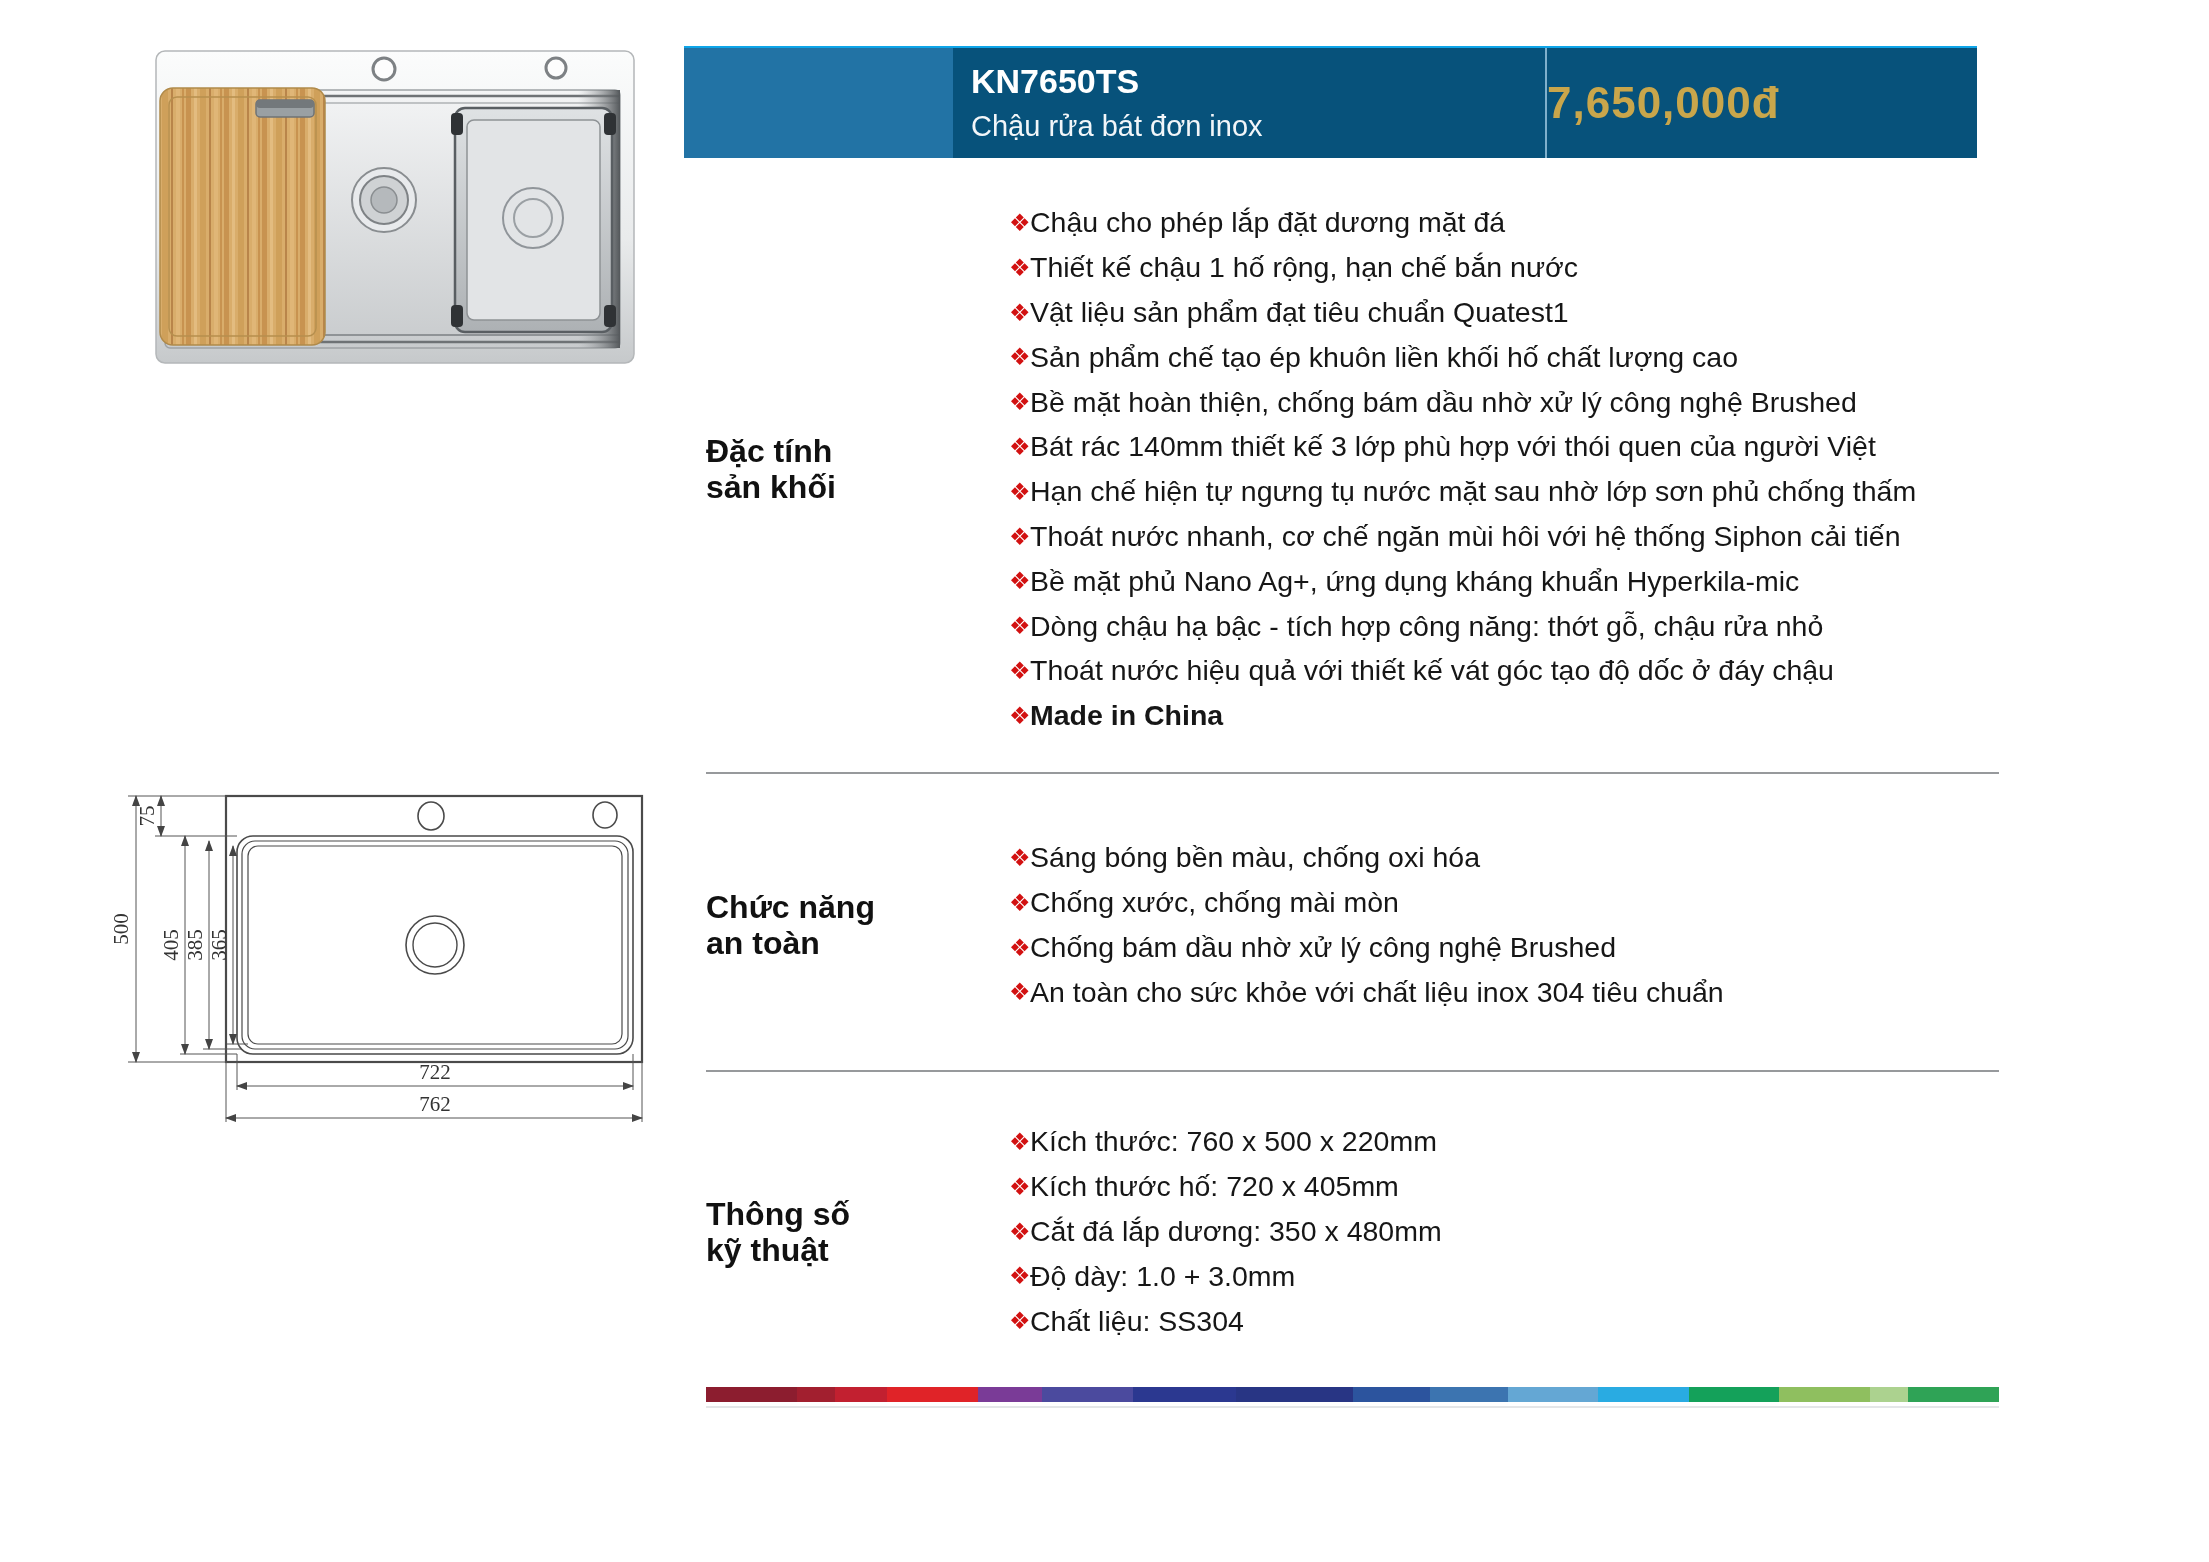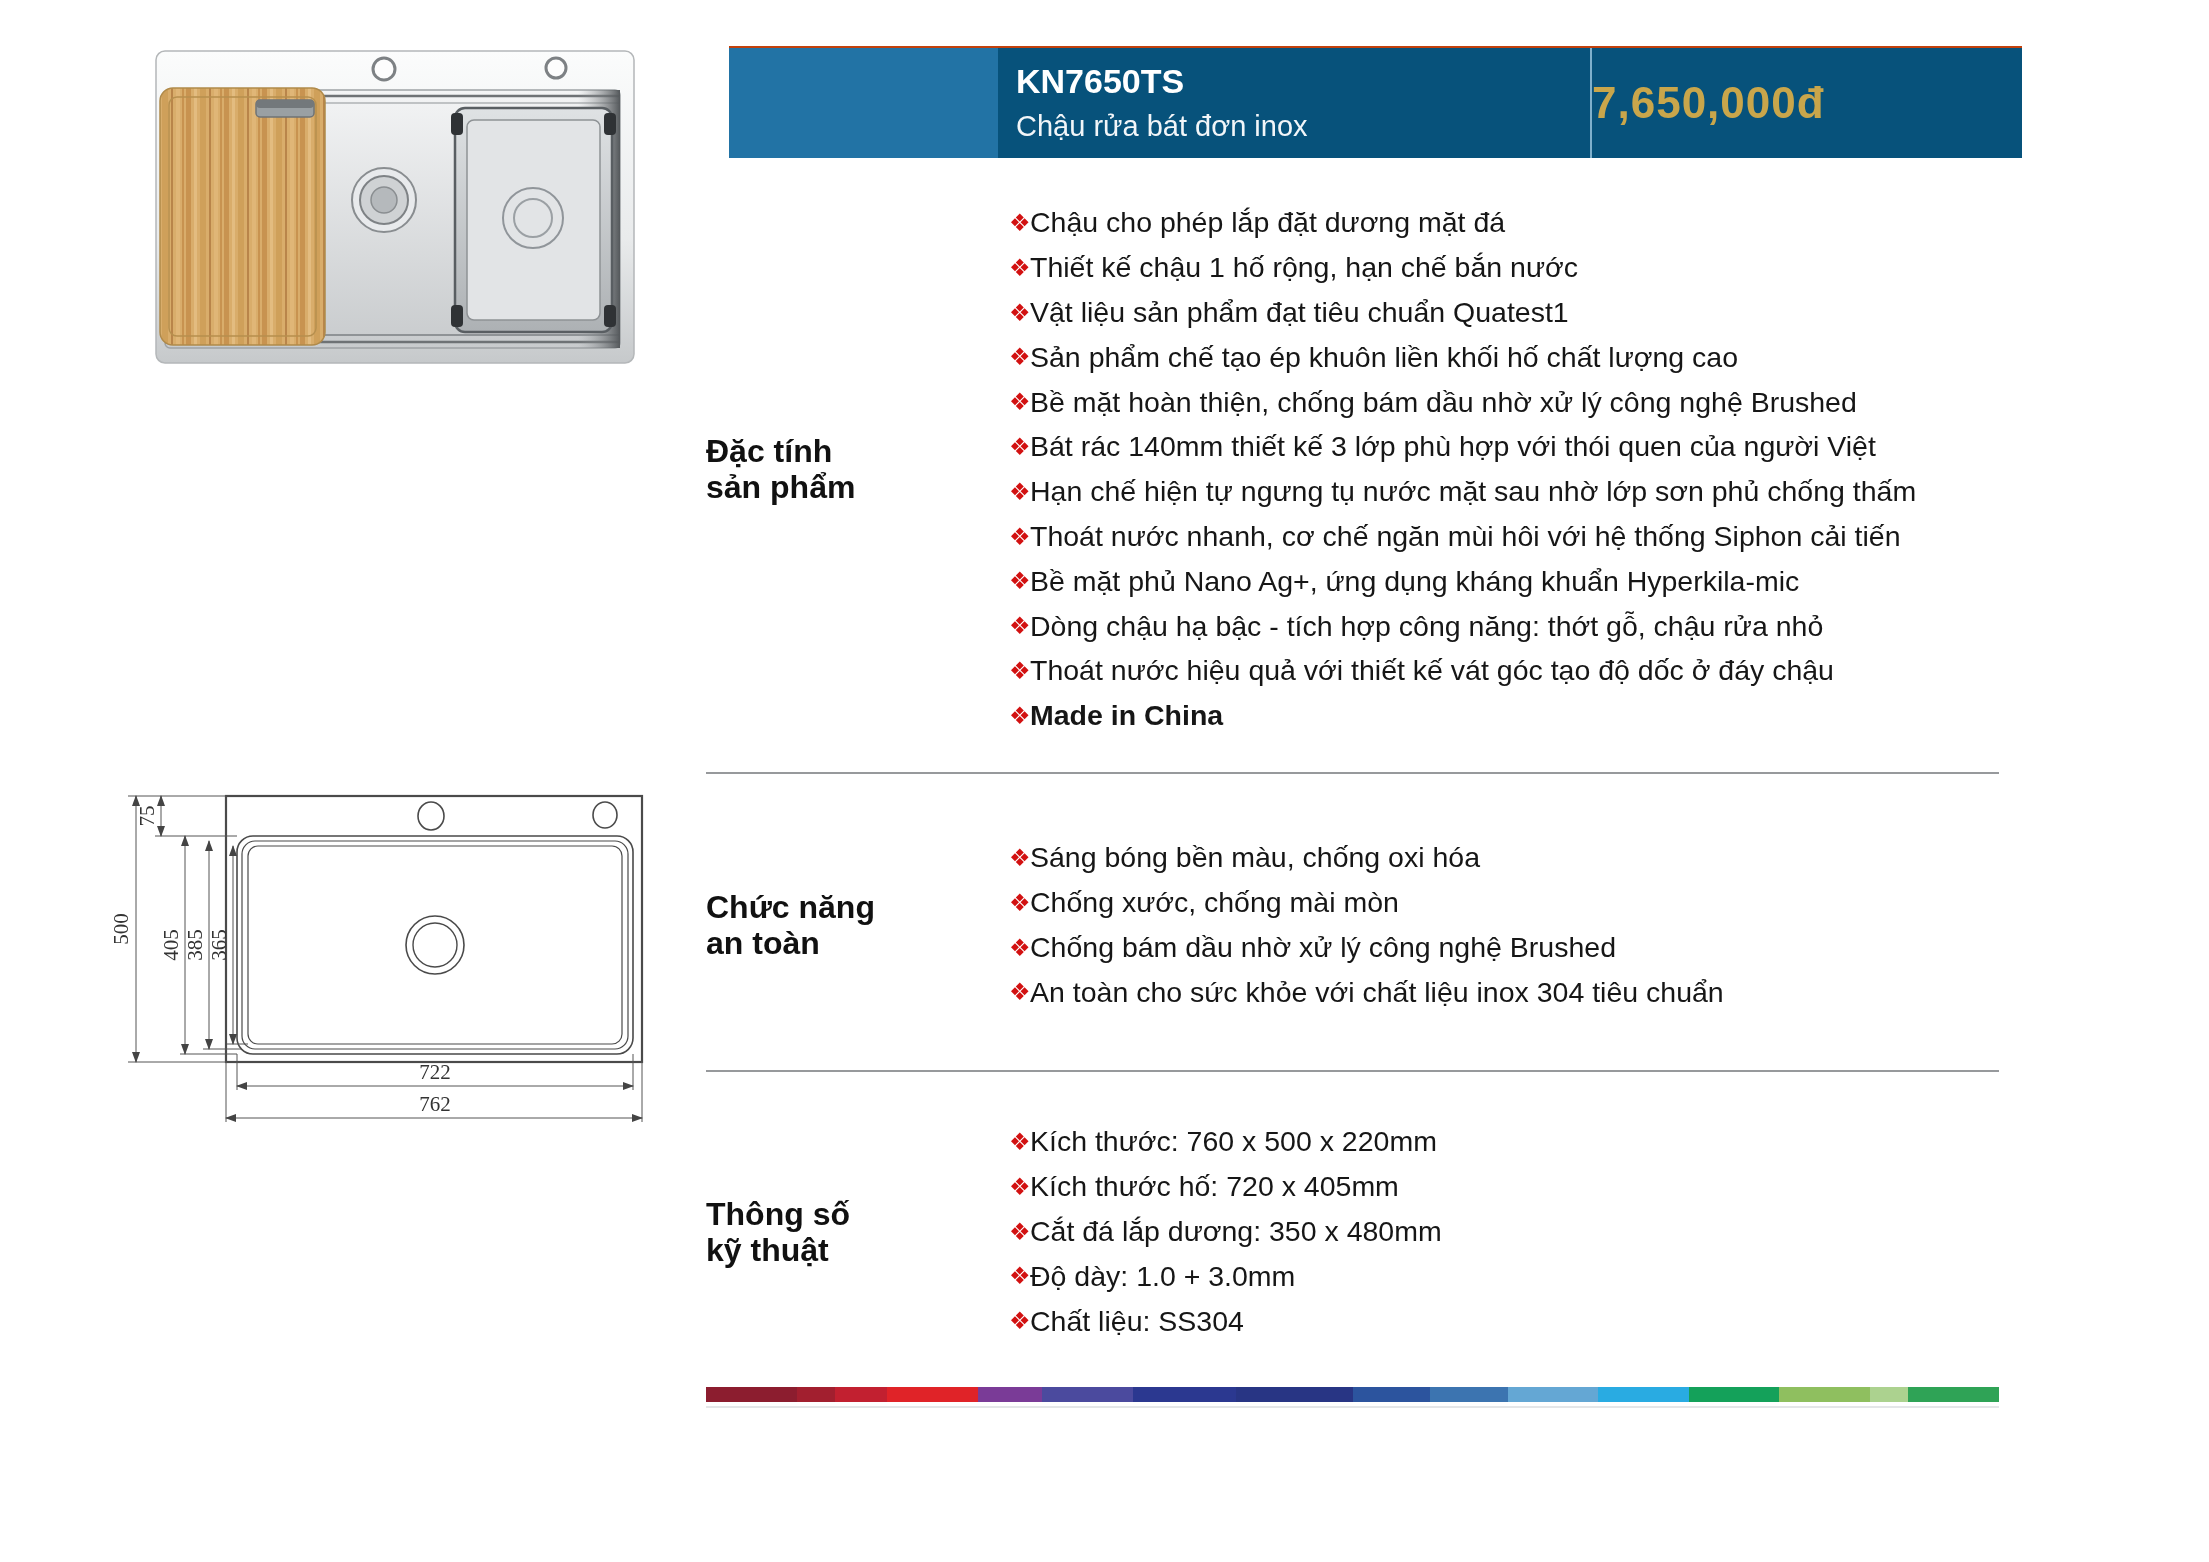--- a/index.html
+++ b/index.html
@@ -1,21 +1,21 @@
 <!DOCTYPE html>
 <html><head>
 <meta charset="utf-8">
 <style>
   html,body{margin:0;padding:0;background:#ffffff;}
   .page{
     position:relative;width:2209px;height:1562px;background:#ffffff;overflow:hidden;
     font-family:"Liberation Sans","DejaVu Sans",sans-serif;color:#141414;
   }
   
-  .header-bar{position:absolute;left:729px;top:46px;width:1293px;height:110px;display:flex;border-top:2px solid #c2410c;}
+  .header-bar{position:absolute;left:684px;top:46px;width:1293px;height:110px;display:flex;border-top:2px solid #0ea5e9;}
   .header-accent{width:269px;height:100%;background:#2273A5;flex:0 0 auto;}
   .header-title-block{flex:1 1 auto;background:#07527B;display:flex;flex-direction:column;justify-content:center;padding-left:18px;box-sizing:border-box;}
   .product-model{color:#ffffff;font-size:34px;font-weight:bold;line-height:1.05;}
   .product-subtitle{color:#f2f6f9;font-size:29px;margin-top:11px;line-height:1.05;}
   .header-divider{width:2px;background:#7FB0CC;flex:0 0 auto;}
   .price-block{width:430px;flex:0 0 auto;background:#07527B;display:flex;align-items:center;}
   .price-text{color:#C9A64B;font-size:44px;font-weight:bold;letter-spacing:1px;}
   
   .section{position:absolute;left:706px;width:1293px;display:flex;}
   .section-label{width:269px;flex:0 0 auto;display:flex;flex-direction:column;justify-content:center;text-align:left;font-weight:bold;font-size:32px;line-height:36px;color:#111;}
@@ -125,21 +125,21 @@
     </div>
     <div class="header-divider"></div>
     <div class="price-block">
       <span class="price-text">7,650,000đ</span>
     </div>
   </div>
 
   <div class="section" style="top:200.6px;height:537.6px;">
     <div class="section-label">
       <span>Đặc tính</span>
-      <span>sản phẩm</span>
+      <span>sản khối</span>
     </div>
     <ul class="feature-list">
       <li class="feature-row">
           <span class="bullet">❖</span>
           <span class="item-text">Chậu cho phép lắp đặt dương mặt đá</span>
         </li>
       <li class="feature-row">
           <span class="bullet">❖</span>
           <span class="item-text">Thiết kế chậu 1 hố rộng, hạn chế bắn nước</span>
         </li>

